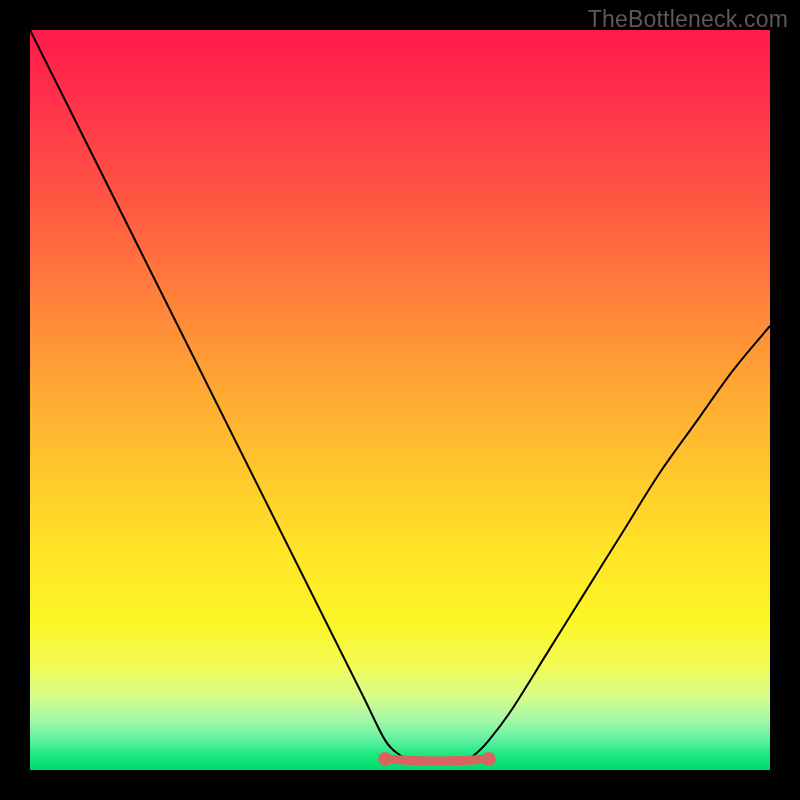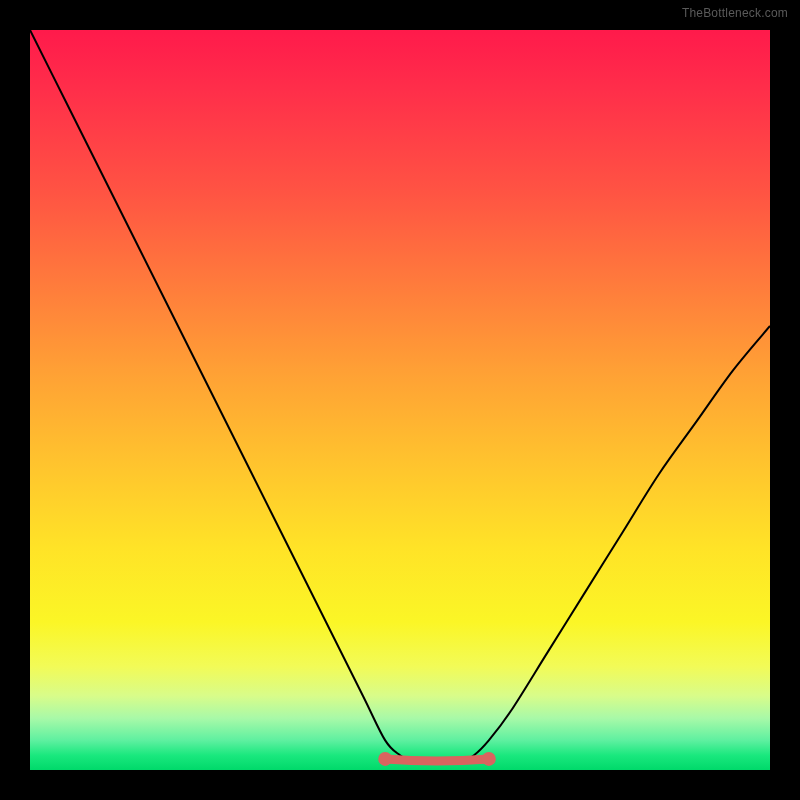--- a/index.html
+++ b/index.html
@@ -51,21 +51,21 @@
     inset: 0;
     width: 100%;
     height: 100%;
     display: block;
   }
   .watermark {
     position: absolute;
     top: 6px;
     right: 12px;
     color: #5a5a5a;
-    font-size: 12px;
+    font-size: 23px;
     font-weight: 500;
     letter-spacing: 0.2px;
     user-select: none;
   }
 </style>
 </head>
 <body>
 
 <div class="frame">
 

